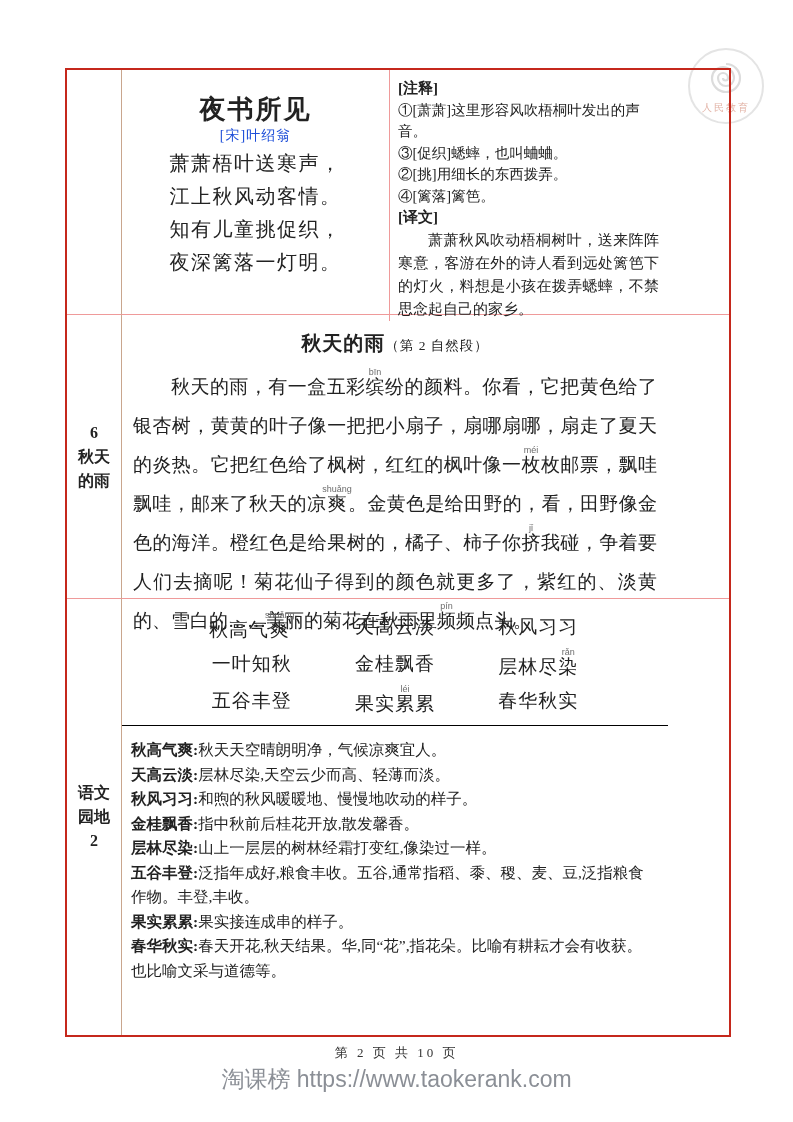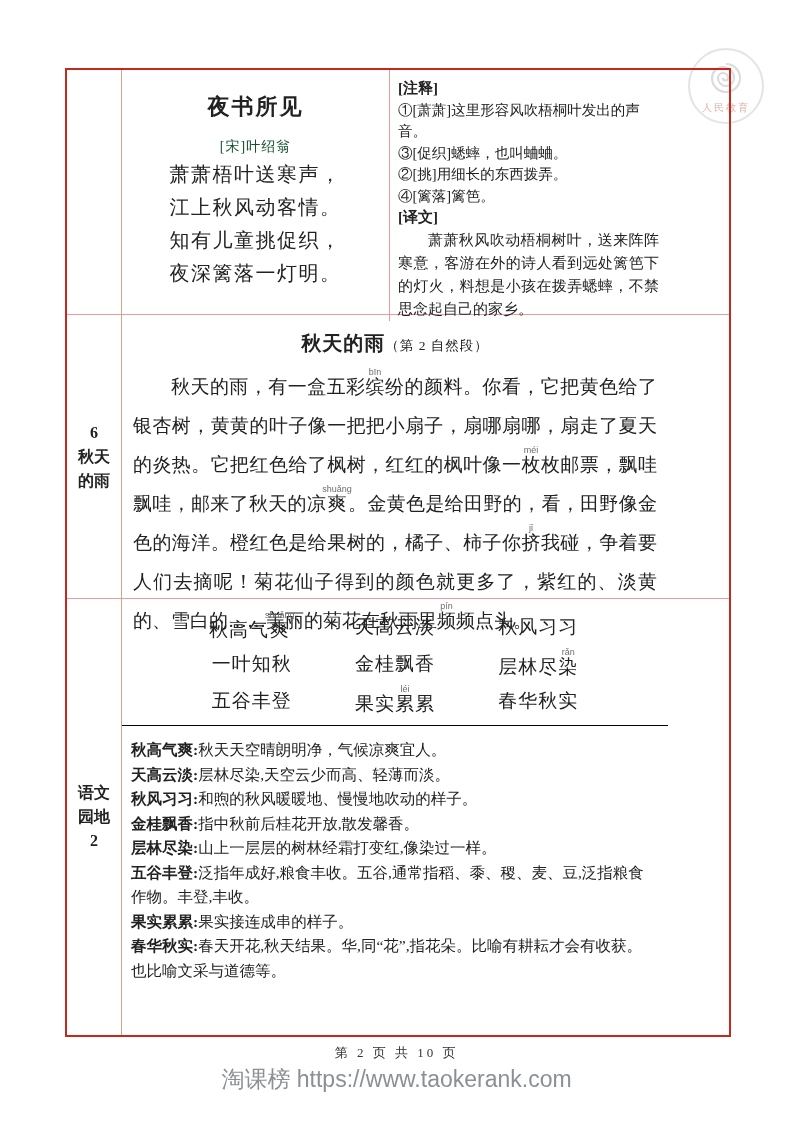--- a/index.html
+++ b/index.html
@@ -18,22 +18,22 @@
     border:2px solid #c5281c;display:grid;z-index:2;background:transparent;
     grid-template-columns:55px 1fr 61px;grid-template-rows:245px 284px 1fr;}
   .lbl{border-right:1px solid #c9a68e;display:flex;flex-direction:column;
     align-items:center;justify-content:center;font-weight:bold;font-size:16px;
     line-height:24px;text-align:center;}
   .rb{} 
   .hline{border-bottom:1px solid #ef9a9a;}
   
   .poem-wrap{display:grid;grid-template-columns:268px 1fr;}
   .poem-col{border-right:1px solid #ef9a9a;text-align:center;padding-top:22px;}
-  .poem-title{font-size:22px;font-weight:bold;letter-spacing:2px;font-family:Liberation Mono, monospace;}
-  .poem-author{font-size:14px;color:#14532d;margin-top:16px;letter-spacing:1px;}
+  .poem-title{font-size:26px;font-weight:bold;letter-spacing:2px;font-family:Liberation Mono, monospace;}
+  .poem-author{font-size:14px;color:#1d4ed8;margin-top:0;letter-spacing:1px;}
   .poem-lines{display:inline-block;text-align:right;margin-top:2px;font-size:20px;
     line-height:33px;letter-spacing:1.5px;}
   .notes-col{padding:8px 9px 0 8px;font-size:14.5px;line-height:21.5px;}
   .notes-header,.trans-header{font-weight:bold;font-size:15px;}
   .note-item{margin:0;}
   .trans{margin:0;text-indent:2em;text-align:justify;line-height:23px;font-size:15px;}
   
   .rain{padding:15px 11px 0 11px;}
   .rain-title{text-align:center;font-size:20px;font-weight:bold;letter-spacing:1px;}
   .rain-title-note{font-size:13.5px;font-weight:normal;letter-spacing:1px;}

